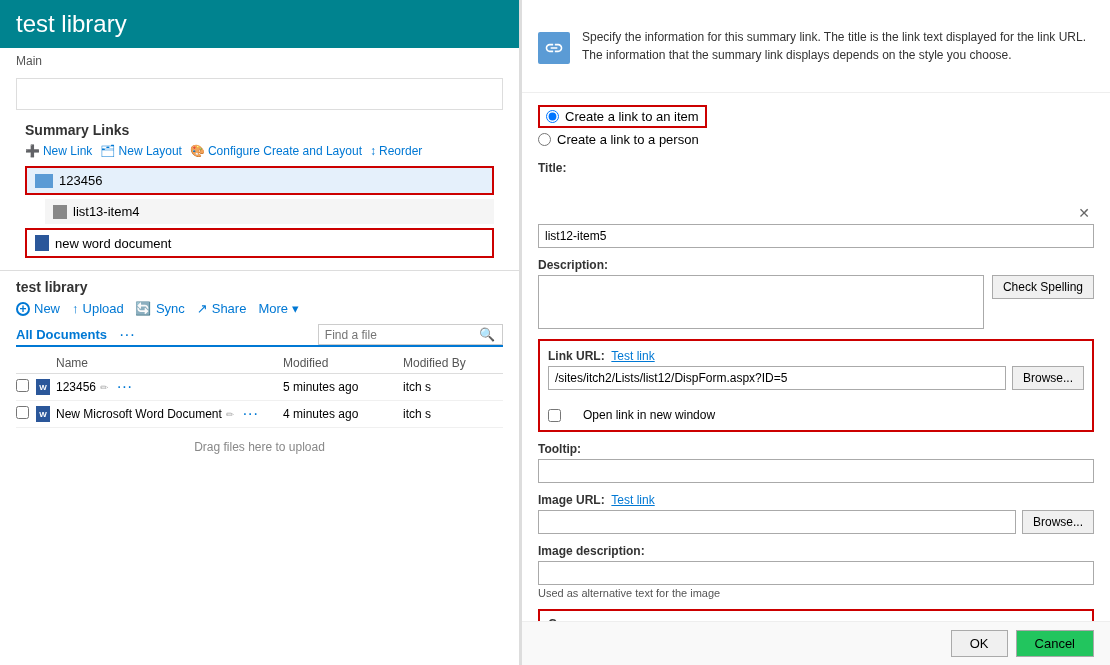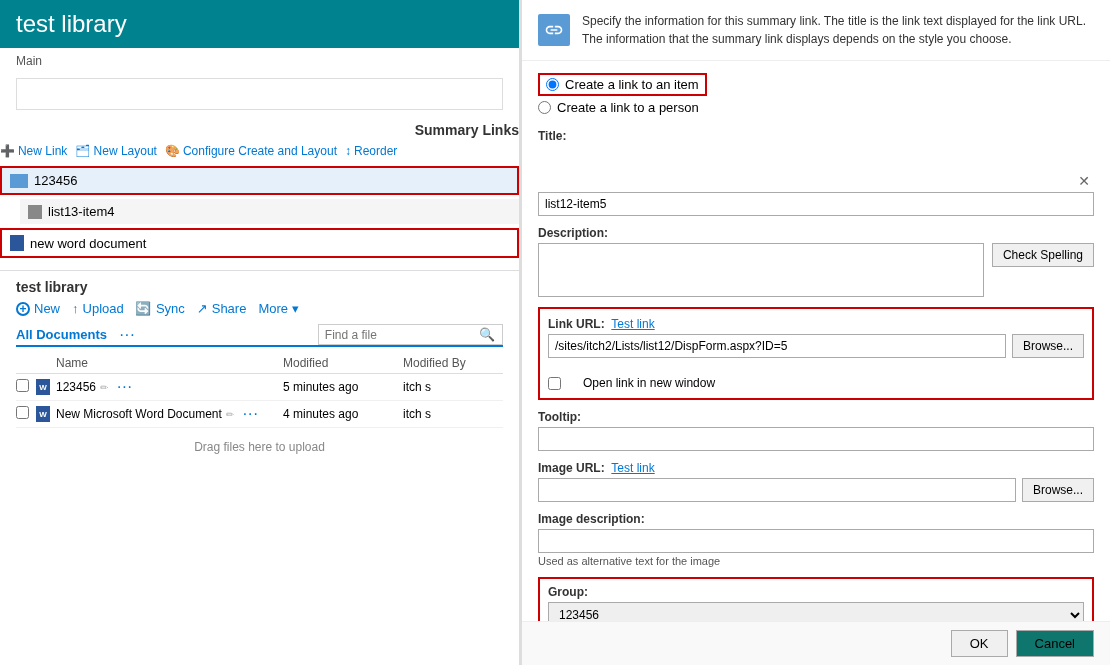--- a/index.html
+++ b/index.html
@@ -33,22 +33,21 @@
     }
 
     .placeholder-bar {
       height: 32px;
       background: #fff;
       border: 1px solid #ddd;
       margin: 4px 16px;
     }
 
     .summary-links-section {
-      padding: 8px 0;
-      text-align: right;
+      padding: 8px 25px;
     }
 
     .summary-links-title {
       font-size: 14px;
       font-weight: bold;
       color: #333;
       margin-bottom: 6px;
     }
 
     .summary-links-toolbar {
@@ -216,25 +215,25 @@
     .right-panel {
       flex: 1;
       background: #fff;
       display: flex;
       flex-direction: column;
       border-left: 2px solid #ddd;
       overflow: hidden;
     }
 
     .dialog-header {
-      padding: 12px 16px;
+      padding: 28px 16px;
       border-bottom: 1px solid #eee;
       display: flex;
       gap: 12px;
-      align-items: center;
+      align-items: flex-end;
       background: #fff;
     }
 
     .dialog-header-icon {
       width: 32px;
       height: 32px;
       background: #5b9bd5;
       border-radius: 2px;
       display: flex;
       align-items: center;
@@ -409,21 +408,21 @@
       padding: 8px 16px;
       border-top: 1px solid #eee;
       background: #f9f9f9;
     }
 
     .footer-btn {
       padding: 5px 18px;
       font-size: 13px;
       border: 1px solid #aaa;
       cursor: pointer;
-      background: #0f766e;
+      background: #22c55e;
     }
 
     .footer-btn.ok-btn {
       background: #f0f0f0;
     }
 
     .lib-search-wrap {
       display: flex;
       align-items: center;
       border: 1px solid #ccc;

